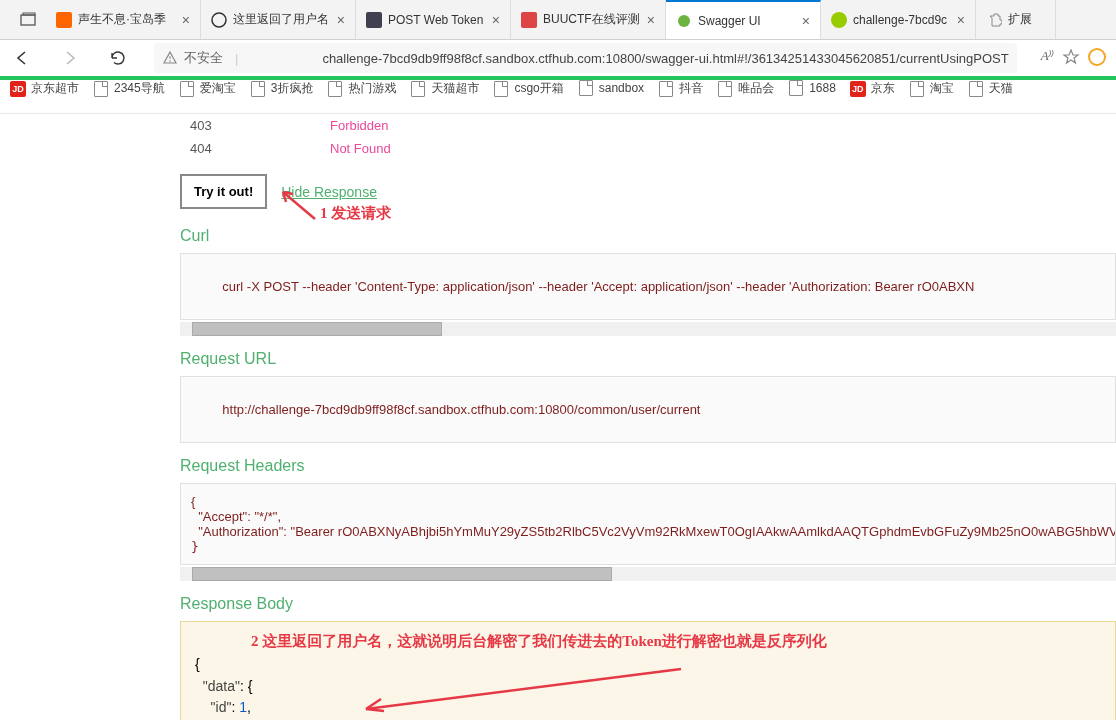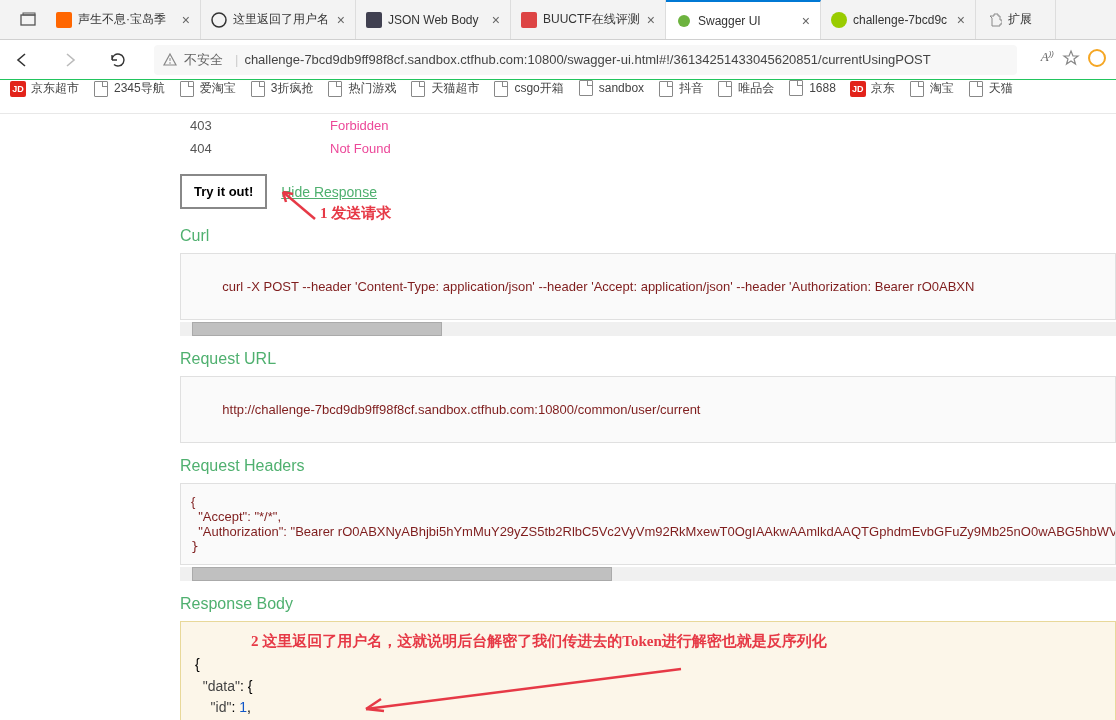--- a/index.html
+++ b/index.html
@@ -7,21 +7,21 @@
     
     .tab-bar { display: flex; background: #f3f3f3; border-bottom: 1px solid #d0d0d0; height: 40px; align-items: stretch; padding-left: 10px; }
     .tab-item-icon { width: 36px; display: flex; align-items: center; justify-content: center; }
     .tab { display: flex; align-items: center; padding: 0 10px; min-width: 155px; max-width: 160px; border-right: 1px solid #ddd; position: relative; color: #333; cursor: pointer; }
     .tab.active { background: #fff; border-top: 2px solid #0078d4; }
     .tab-favicon { width: 16px; height: 16px; margin-right: 6px; flex-shrink: 0; }
     .tab-title { flex: 1; white-space: nowrap; overflow: hidden; text-overflow: ellipsis; font-size: 12px; }
     .tab-close { margin-left: 4px; color: #666; font-size: 14px; cursor: pointer; }
     .tab-narrow { min-width: 60px; max-width: 80px; }
     
-    .addr-bar { display: flex; align-items: center; height: 40px; padding: 0 10px; gap: 24px; border-bottom: 1px solid #22c55e; }
+    .addr-bar { display: flex; align-items: center; height: 40px; padding: 0 10px; gap: 24px; border-bottom: 4px solid #22c55e; text-align: right; }
     .nav-btn { width: 24px; height: 24px; display: flex; align-items: center; justify-content: center; color: #555; cursor: pointer; }
     .url-box { flex: 1; display: flex; align-items: center; background: #f7f7f7; border-radius: 4px; padding: 4px 8px; height: 30px; }
     .url-text { flex: 1; color: #444; font-size: 13px; white-space: nowrap; overflow: hidden; }
     .security-label { color: #666; margin-right: 6px; font-size: 13px; }
     
     .bookmarks { display: flex; align-items: flex-start; height: 34px; padding: 0 10px; gap: 14px; border-bottom: 1px solid #e8e8e8; font-size: 12px; color: #444; }
     .bookmark { display: flex; align-items: center; gap: 5px; cursor: pointer; white-space: nowrap; }
     .bookmark-icon { width: 16px; height: 16px; display: inline-flex; align-items: center; justify-content: center; }
     
     .content { padding: 0 0 0 180px; }
@@ -73,21 +73,21 @@
   </div>
   <div class="tab">
     <span class="tab-favicon"><svg width="16" height="16">
           <circle cx="8" cy="8" r="7" fill="none" stroke="#333" stroke-width="1.5"></circle>
         </svg></span>
     <span class="tab-title">这里返回了用户名</span>
     <span class="tab-close">×</span>
   </div>
   <div class="tab">
     <span class="tab-favicon" style="background:#404050;border-radius:2px"></span>
-    <span class="tab-title">JSON Web Body</span>
+    <span class="tab-title">POST Web Token</span>
     <span class="tab-close">×</span>
   </div>
   <div class="tab">
     <span class="tab-favicon" style="background:#d44;border-radius:2px"></span>
     <span class="tab-title">BUUCTF在线评测</span>
     <span class="tab-close">×</span>
   </div>
   <div class="tab active">
     <span class="tab-favicon"><svg width="16" height="16">
           <circle cx="8" cy="8" r="6" fill="#6db33f"></circle>

